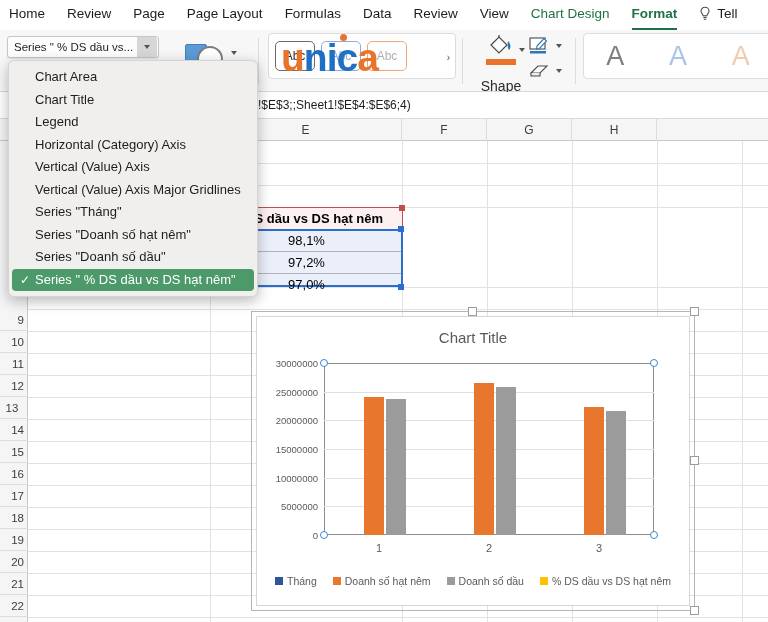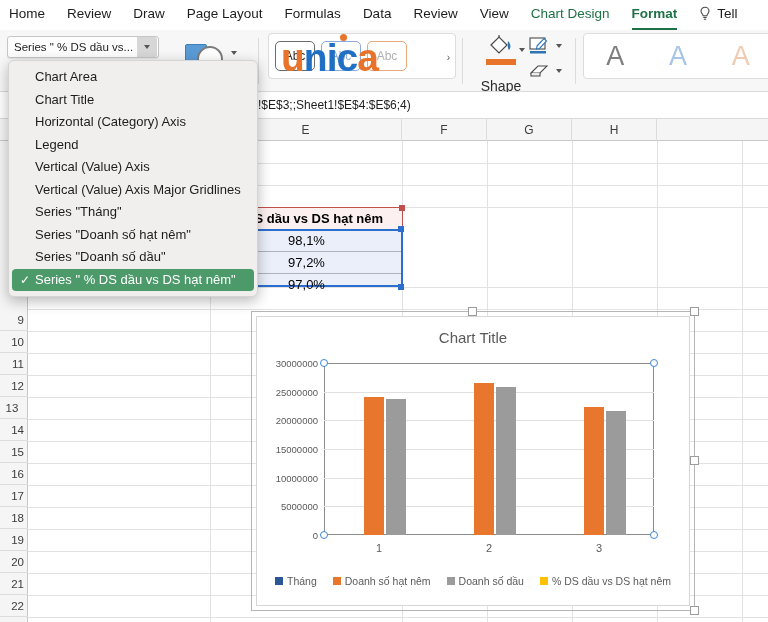--- a/index.html
+++ b/index.html
@@ -243,21 +243,21 @@
   .dd-check { position: absolute; left: 8px; top: 0; font-size: 12px; color: #fff; }
 </style>
 </head>
 <body>
 
 <div id="app">
 
   <div class="ribbon-tabs">
     <div class="tab">Home</div>
     <div class="tab">Review</div>
-    <div class="tab">Draw</div>
+    <div class="tab">Page</div>
     <div class="tab">Page Layout</div>
     <div class="tab">Formulas</div>
     <div class="tab">Data</div>
     <div class="tab">Review</div>
     <div class="tab">View</div>
     <div class="tab green">Chart Design</div>
     <div class="tab active">Format</div>
     <div class="tab tell-group">
       <span class="bulb">
         <svg width="12" height="16" viewBox="0 0 12 16">
@@ -508,22 +508,22 @@
       <span class="leg-item">
         <span class="leg-sw" style="background:#ffc000;"></span>
         <span>% DS dầu vs DS hạt nêm</span>
       </span>
     </div>
   </div>
 
   <div class="dropdown">
     <div class="dd-item">Chart Area</div>
     <div class="dd-item">Chart Title</div>
+    <div class="dd-item">Legend</div>
     <div class="dd-item">Horizontal (Category) Axis</div>
-    <div class="dd-item">Legend</div>
     <div class="dd-item">Vertical (Value) Axis</div>
     <div class="dd-item">Vertical (Value) Axis Major Gridlines</div>
     <div class="dd-item">Series "Tháng"</div>
     <div class="dd-item">Series "Doanh số hạt nêm"</div>
     <div class="dd-item">Series "Doanh số dầu"</div>
     <div class="dd-item selected">
       <span class="dd-check">✓</span>
       <span>Series " % DS dầu vs DS hạt nêm"</span>
     </div>
   </div>

